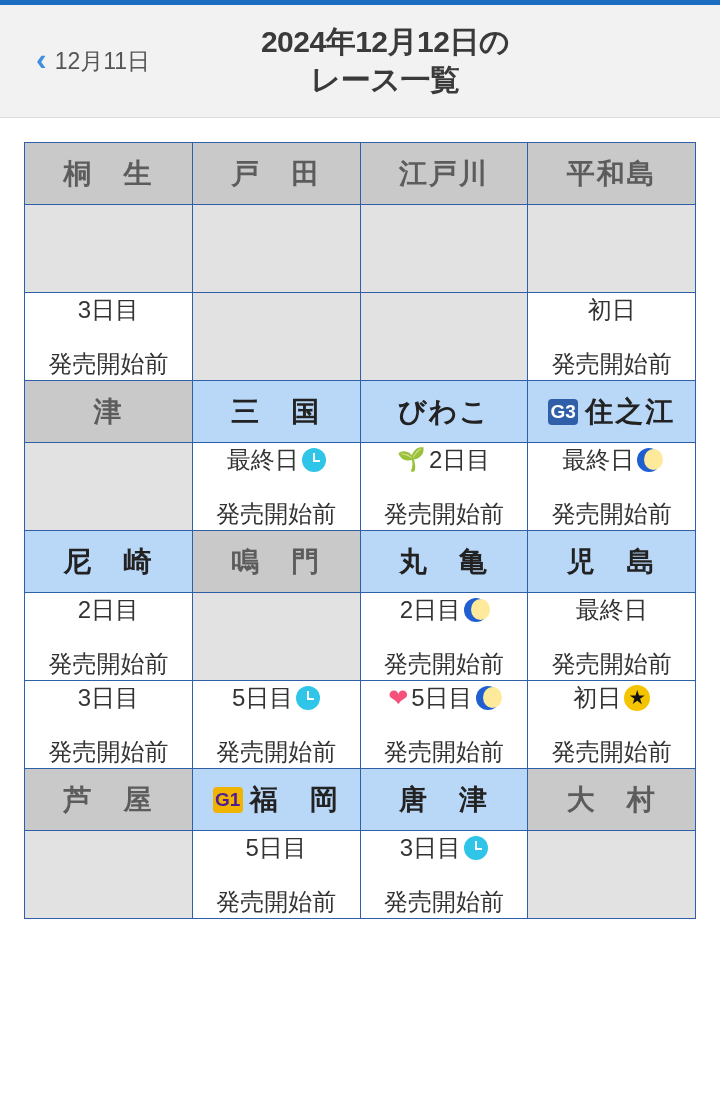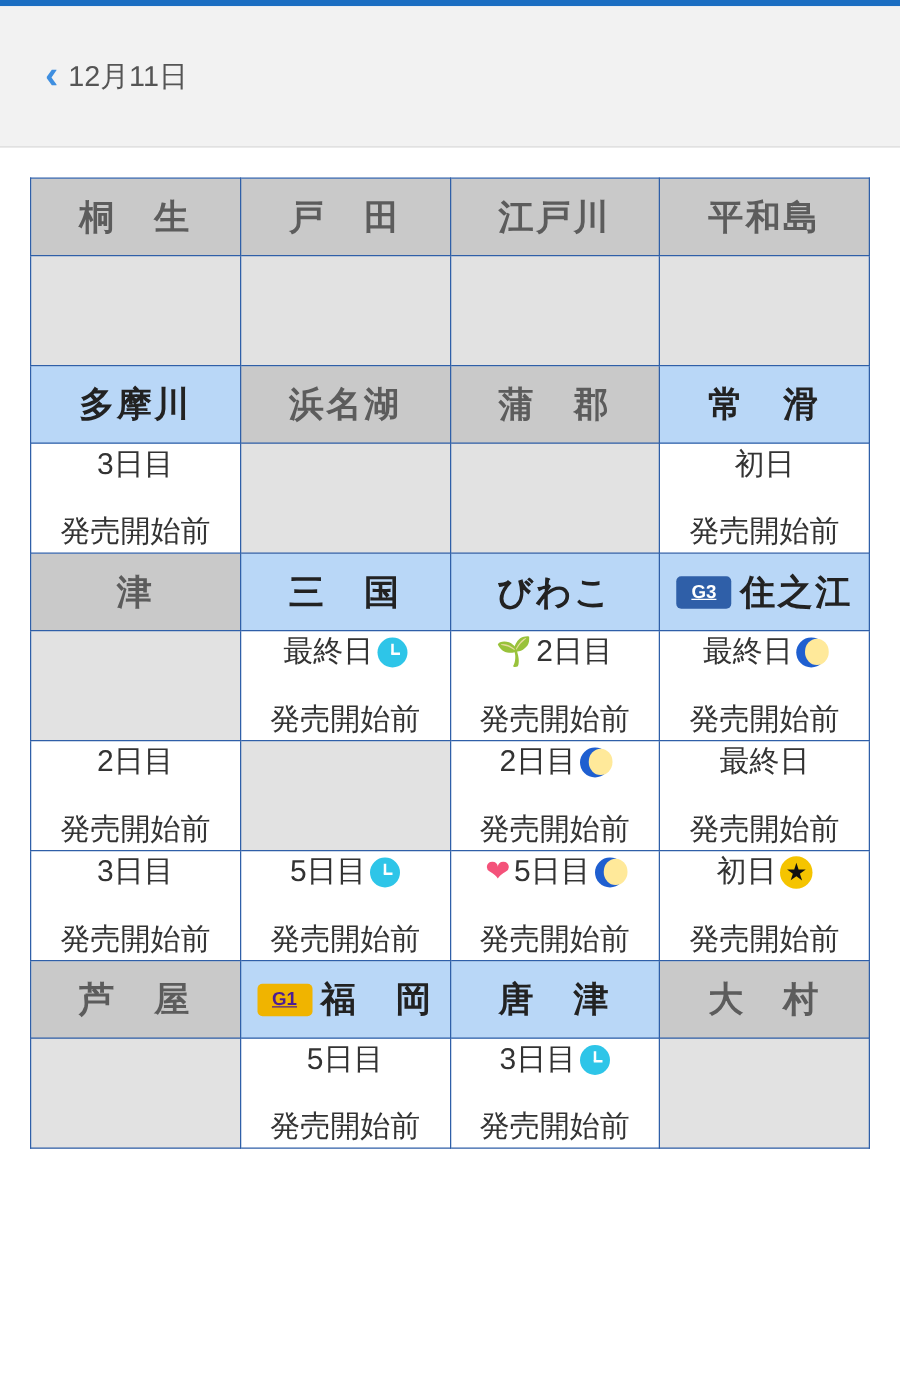--- a/index.html
+++ b/index.html
@@ -108,29 +108,28 @@
   }
   .venue-name {
     display: inline-block;
   }
 
   
   .grade {
     display: inline-flex;
     align-items: center;
     justify-content: center;
-    width: 44px;
+    width: 30px;
     height: 26px;
     border-radius: 4px;
-    font-size: 15px;
+    font-size: 19px;
     font-weight: bold;
     letter-spacing: 0;
     color: #ffffff;
     font-family: "Liberation Sans", sans-serif;
-    text-decoration: underline;
   }
   .grade.g1 { background: #f0b400; color: #4c1d95; }
   .grade.g3 { background: #2f5fa8; color: #ffffff; }
 
   
   .detail {
     height: 88px;
     text-align: center;
     font-size: 24px;
     color: #333333;
@@ -226,20 +225,24 @@
 </head>
 <body>
 
 <div class="top-bar"></div>
 
 <div class="header">
   <a class="back-link" href="#">
     <span class="back-chevron">‹</span>
     <span>12月11日</span>
   </a>
+  <div class="header-title">
+    <div>2024年12月12日の</div>
+    <div>レース一覧</div>
+  </div>
 </div>
 
 <div class="grid-wrap">
   <table class="race-grid">
     <tbody id="grid-body">
         <tr>
           <td class="venue inactive">
             <div class="venue-inner">
               <span class="venue-name">桐　生</span>
             </div>
@@ -260,42 +263,20 @@
             </div>
           </td>
         </tr>
         <tr>
           <td class="detail empty-inactive"></td>
           <td class="detail empty-inactive"></td>
           <td class="detail empty-inactive"></td>
           <td class="detail empty-inactive"></td>
         </tr>
         <tr>
-          <td class="venue active">
-            <div class="venue-inner">
-              <span class="venue-name">多摩川</span>
-            </div>
-          </td>
-          <td class="venue inactive">
-            <div class="venue-inner">
-              <span class="venue-name">浜名湖</span>
-            </div>
-          </td>
-          <td class="venue inactive">
-            <div class="venue-inner">
-              <span class="venue-name">蒲　郡</span>
-            </div>
-          </td>
-          <td class="venue active">
-            <div class="venue-inner">
-              <span class="venue-name">常　滑</span>
-            </div>
-          </td>
-        </tr>
-        <tr>
           <td class="detail ">
             <div class="detail-line">
               <span>3日目</span>
             </div>
             <div class="detail-line second">
               <span>発売開始前</span>
             </div>
           </td>
           <td class="detail empty-inactive"></td>
           <td class="detail empty-inactive"></td>
@@ -351,20 +332,42 @@
               <span>発売開始前</span>
             </div>
           </td>
           <td class="detail ">
             <div class="detail-line">
               <span>最終日</span>
               <span class="moon-glyph"></span>
             </div>
             <div class="detail-line second">
               <span>発売開始前</span>
+            </div>
+          </td>
+        </tr>
+        <tr>
+          <td class="venue active">
+            <div class="venue-inner">
+              <span class="venue-name">尼　崎</span>
+            </div>
+          </td>
+          <td class="venue inactive">
+            <div class="venue-inner">
+              <span class="venue-name">鳴　門</span>
+            </div>
+          </td>
+          <td class="venue active">
+            <div class="venue-inner">
+              <span class="venue-name">丸　亀</span>
+            </div>
+          </td>
+          <td class="venue active">
+            <div class="venue-inner">
+              <span class="venue-name">児　島</span>
             </div>
           </td>
         </tr>
         <tr>
           <td class="detail ">
             <div class="detail-line">
               <span>2日目</span>
             </div>
             <div class="detail-line second">
               <span>発売開始前</span>

